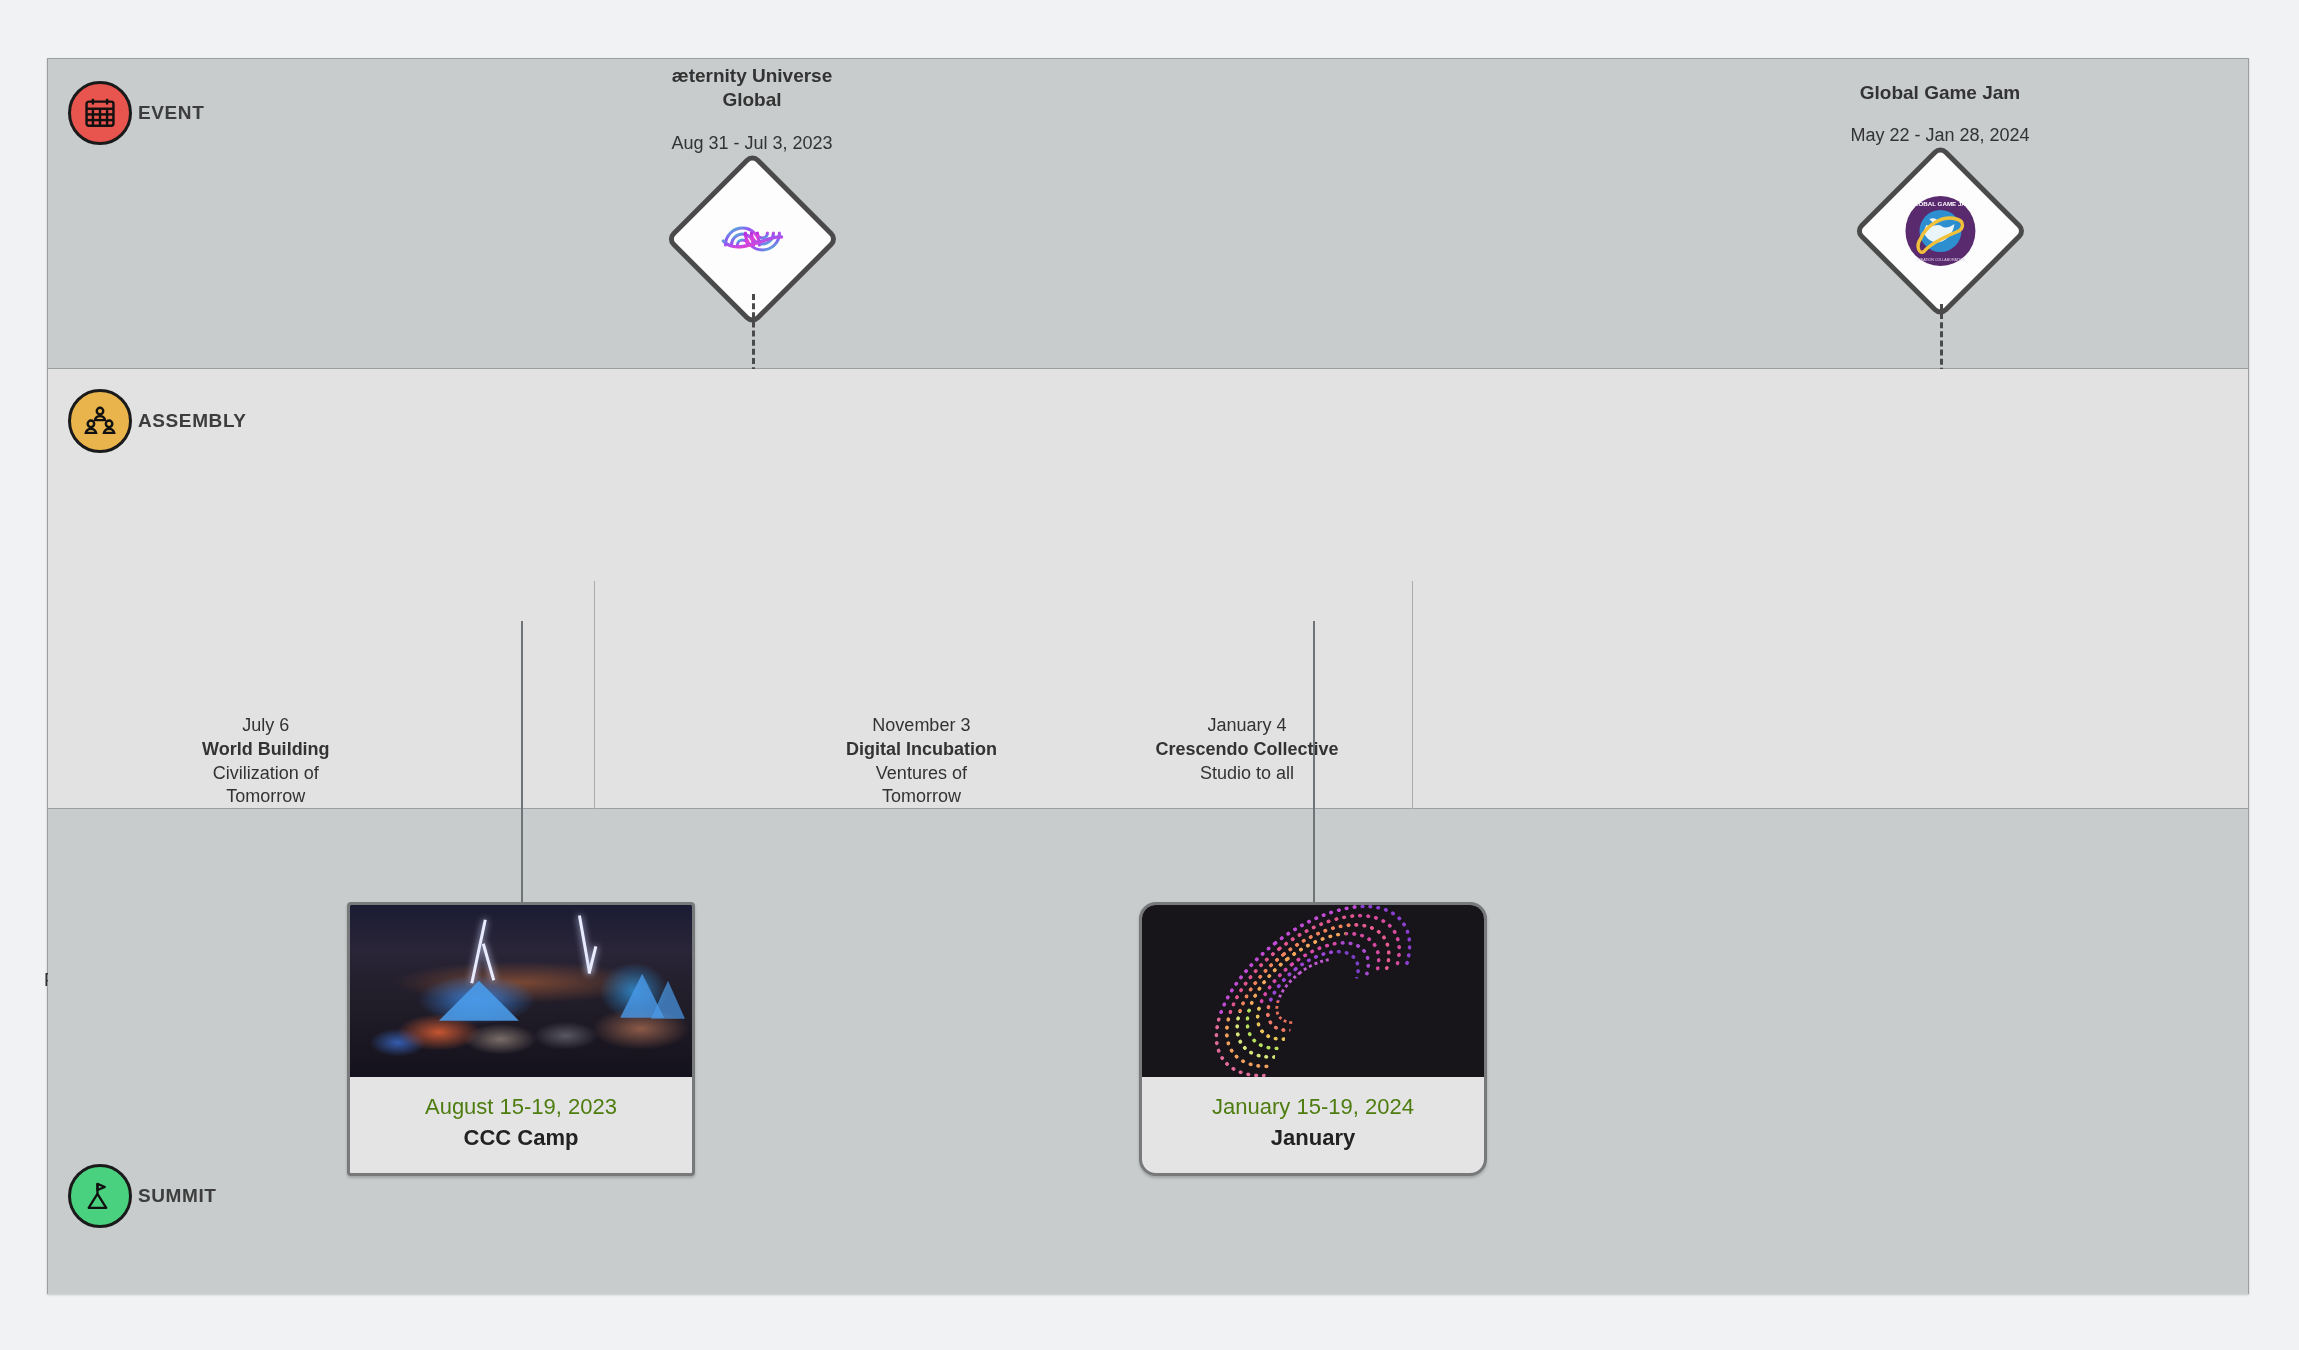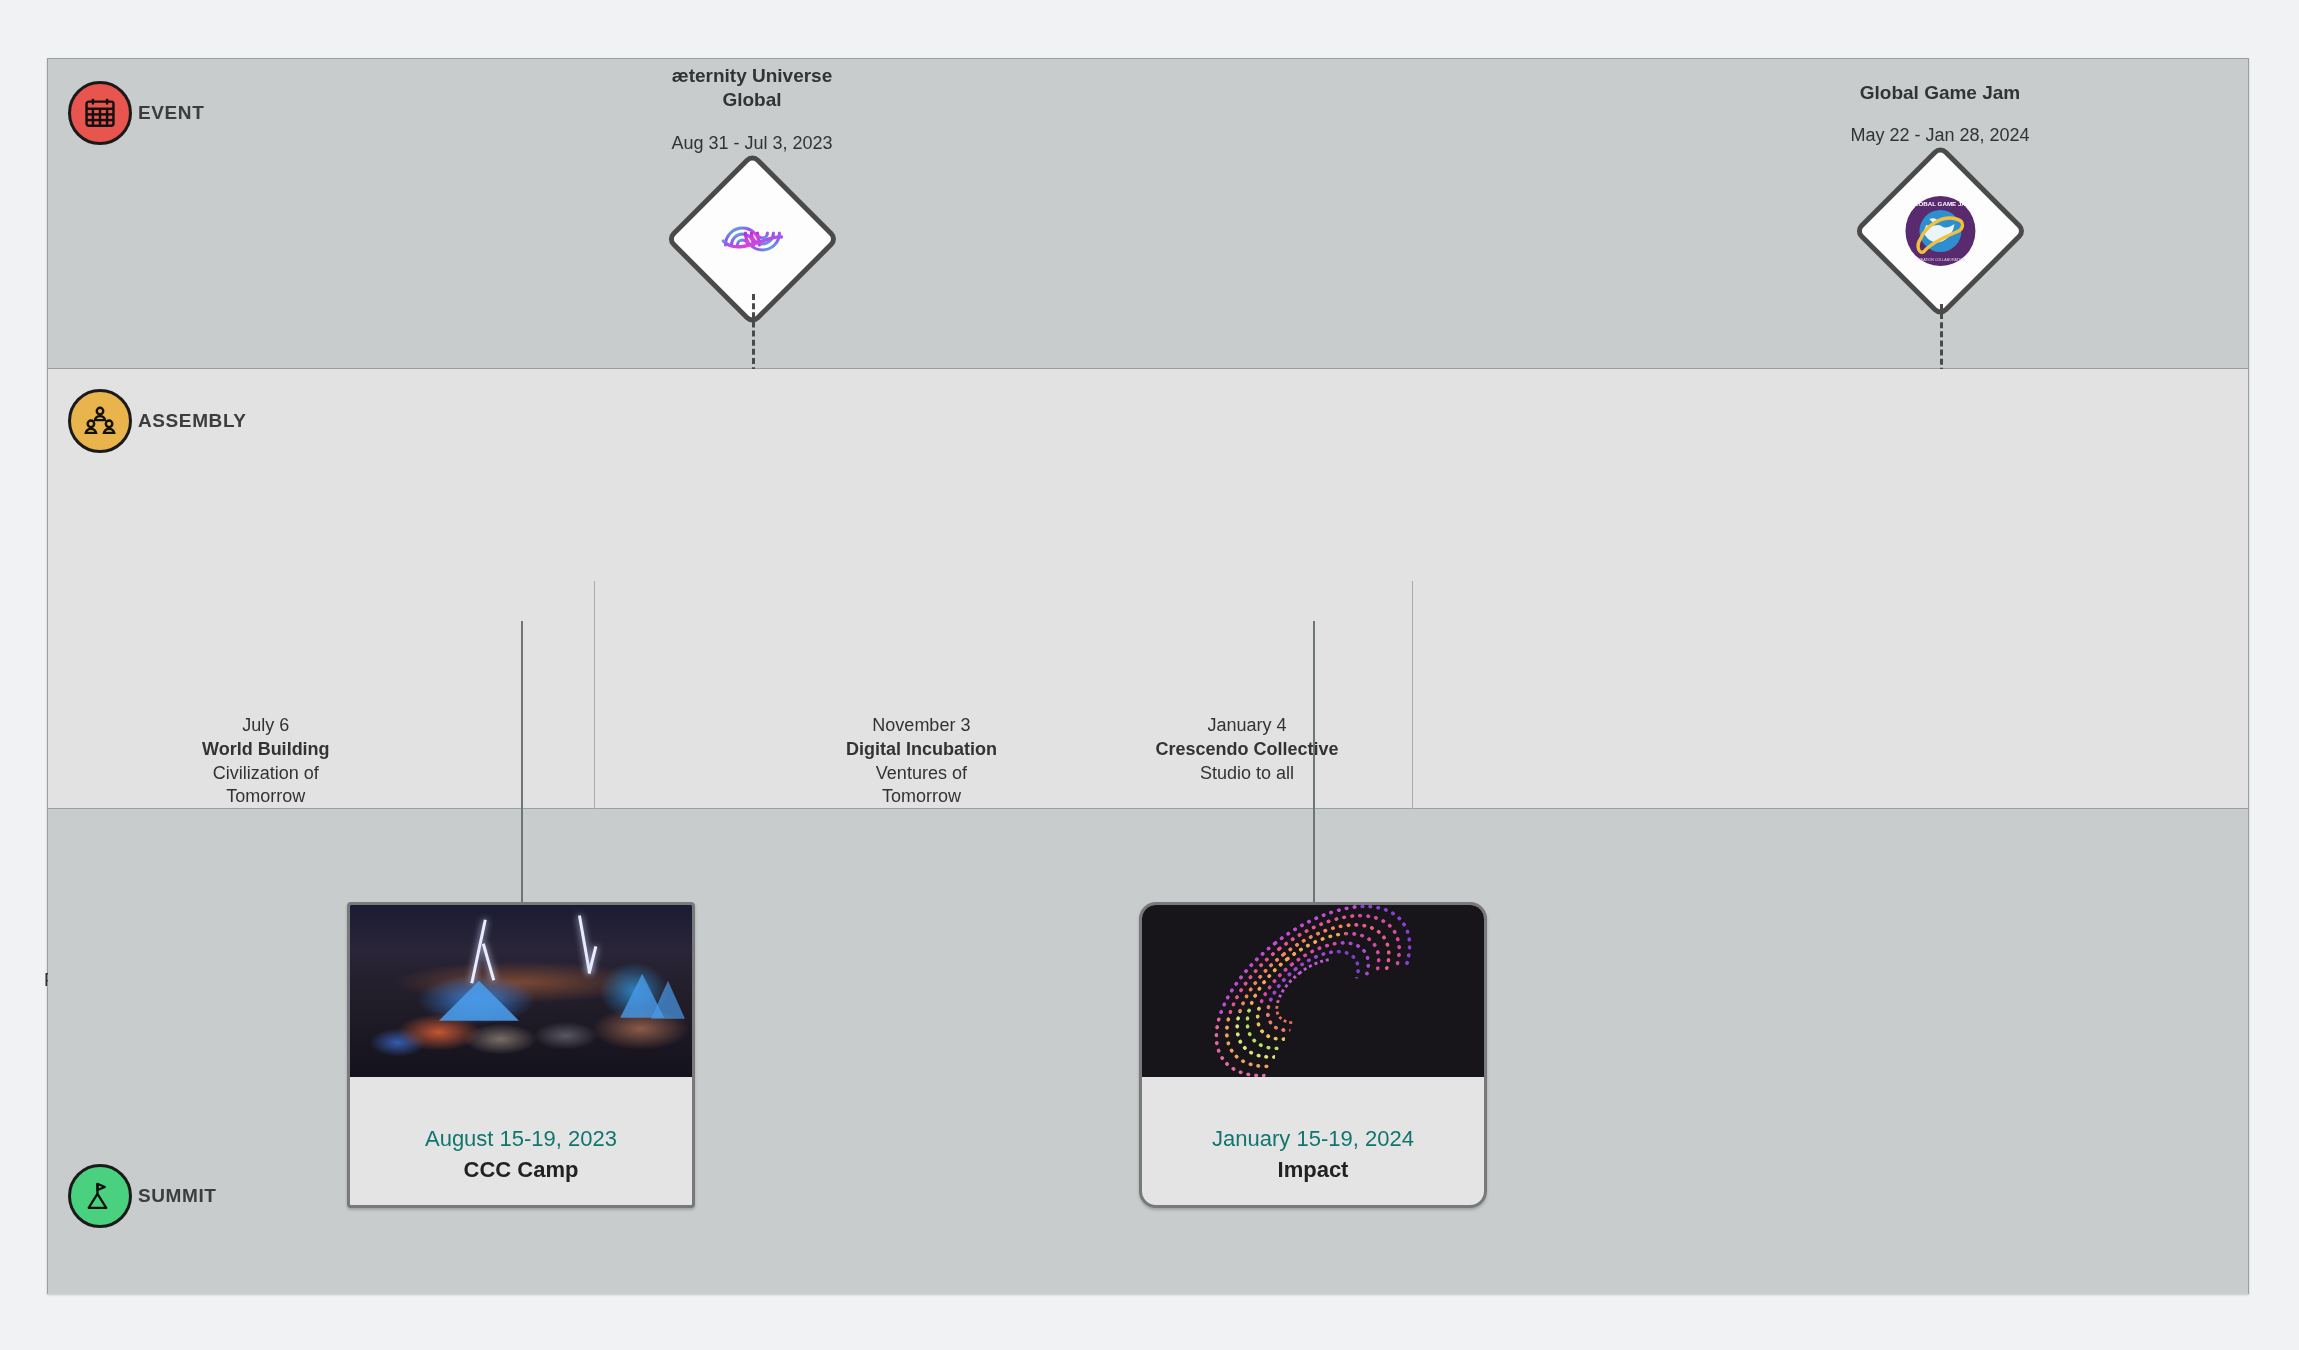--- a/index.html
+++ b/index.html
@@ -92,21 +92,21 @@
 
   
   .card{
     position:absolute;width:348px;
     background:#e4e4e4;border:3px solid #77797a;border-radius:4px;
     box-sizing:border-box;box-shadow:0 2px 3px rgba(0,0,0,.2);
     overflow:hidden;
   }
   .card-img{height:172px;width:100%;position:relative;overflow:hidden;}
   .card-cap{padding:16px 8px 20px;text-align:center;}
-  .card-date{font-size:22px;color:#0f766e;line-height:1.3;margin-top:32px;}
+  .card-date{font-size:22px;color:#4d7c0f;line-height:1.3;}
   .card-name{font-size:22px;font-weight:bold;color:#222;line-height:1.45;}
 
   
   .ccc{
     background:
       radial-gradient(ellipse 60px 26px at 26% 74%, rgba(226,96,52,.85), transparent 70%),
       radial-gradient(ellipse 40px 20px at 14% 80%, rgba(60,110,210,.8), transparent 70%),
       radial-gradient(ellipse 52px 22px at 44% 78%, rgba(200,180,160,.55), transparent 70%),
       radial-gradient(ellipse 46px 20px at 63% 76%, rgba(150,150,160,.5), transparent 70%),
       radial-gradient(ellipse 70px 30px at 85% 72%, rgba(214,134,96,.6), transparent 70%),
@@ -454,21 +454,21 @@
         <div class="dv-ring" style="width:230px;height:126px;border-width:4px;border-color:#c24bd6 #8b3fd0 transparent #e06a9a;"></div>
         <div class="dv-ring" style="width:206px;height:112px;border-width:4px;border-color:#e0578f #d64a9e transparent #f0a05c;"></div>
         <div class="dv-ring" style="width:182px;height:98px;border-width:4px;border-color:#f0845c #e85c8a transparent #d9e57a;"></div>
         <div class="dv-ring" style="width:158px;height:86px;border-width:4px;border-color:#f2a65c #d44aa0 transparent #b6e05a;"></div>
         <div class="dv-ring" style="width:134px;height:72px;border-width:4px;border-color:#d94aa8 #a84ad0 transparent #e8c45a;"></div>
         <div class="dv-ring" style="width:110px;height:60px;border-width:4px;border-color:#9a46d6 #7a3fc4 transparent #f07a68;"></div>
         <div class="dv-ring" style="width:88px;height:48px;border-width:3px;border-color:#c05ad0 transparent transparent #e8705c;"></div>
       </div>
       <div class="card-cap">
         <div class="card-date">January 15-19, 2024</div>
-        <div class="card-name">Impact</div>
+        <div class="card-name">January</div>
       </div>
     </div>
   </div>
 
   <div class="solid-drop" style="left:21.5%;top:562px;height:281px;"></div>
   <div class="solid-drop" style="left:57.5%;top:562px;height:281px;"></div>
 
 </div>
 
 </body></html>

